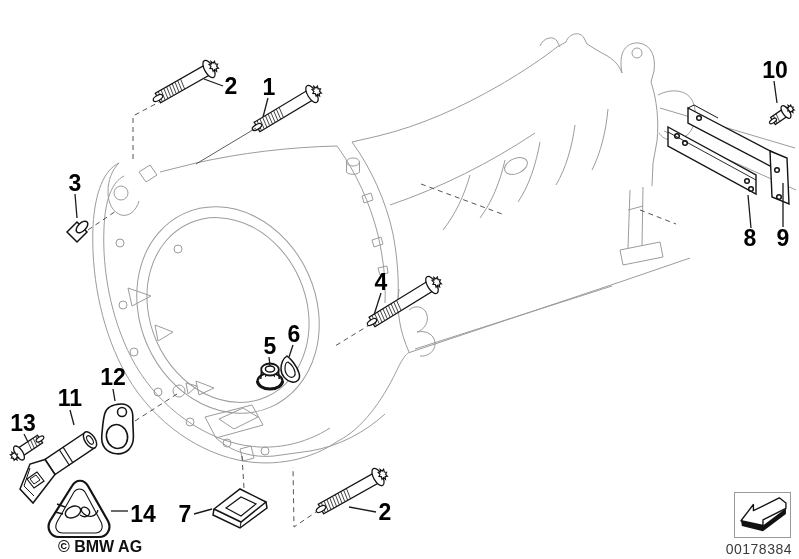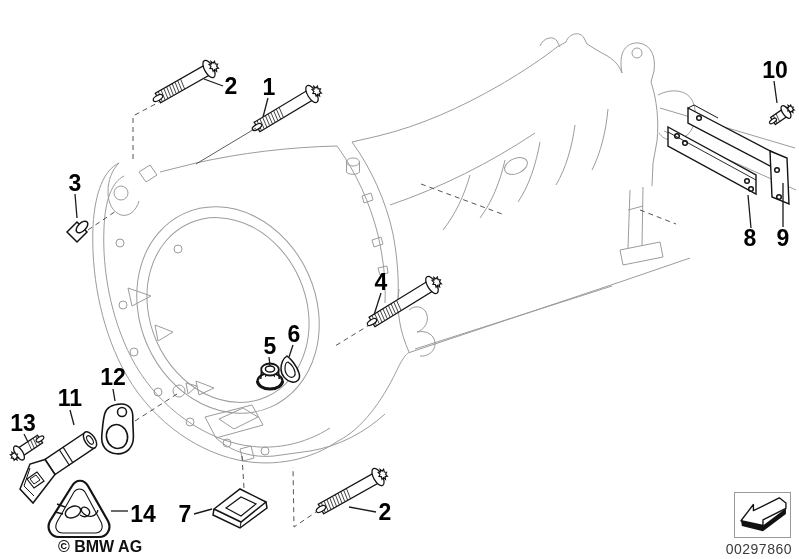--- a/index.html
+++ b/index.html
@@ -309,14 +309,14 @@
 <div class="copyright">© BMW AG</div>
 
 <div class="icon-box">
   <svg width="55" height="44" viewBox="734 492 57 46">
     <path d="M740,521 L753,504 L753,510.5 L780,497 L787,502.5 L787,508 L763,520 L763,526 Z" fill="#fff" stroke="#111" stroke-width="1.4" stroke-linejoin="round"></path>
     <path d="M740,521 L763,526 L763,532 L741,526.5 Z" fill="#111"></path>
     <path d="M787,508 L787,514 L763,532 L763,526 Z" fill="#111"></path>
   </svg>
 </div>
 
-<div class="imgnum">00297860</div>
+<div class="imgnum">00178384</div>
 </div>
 
 </body></html>

